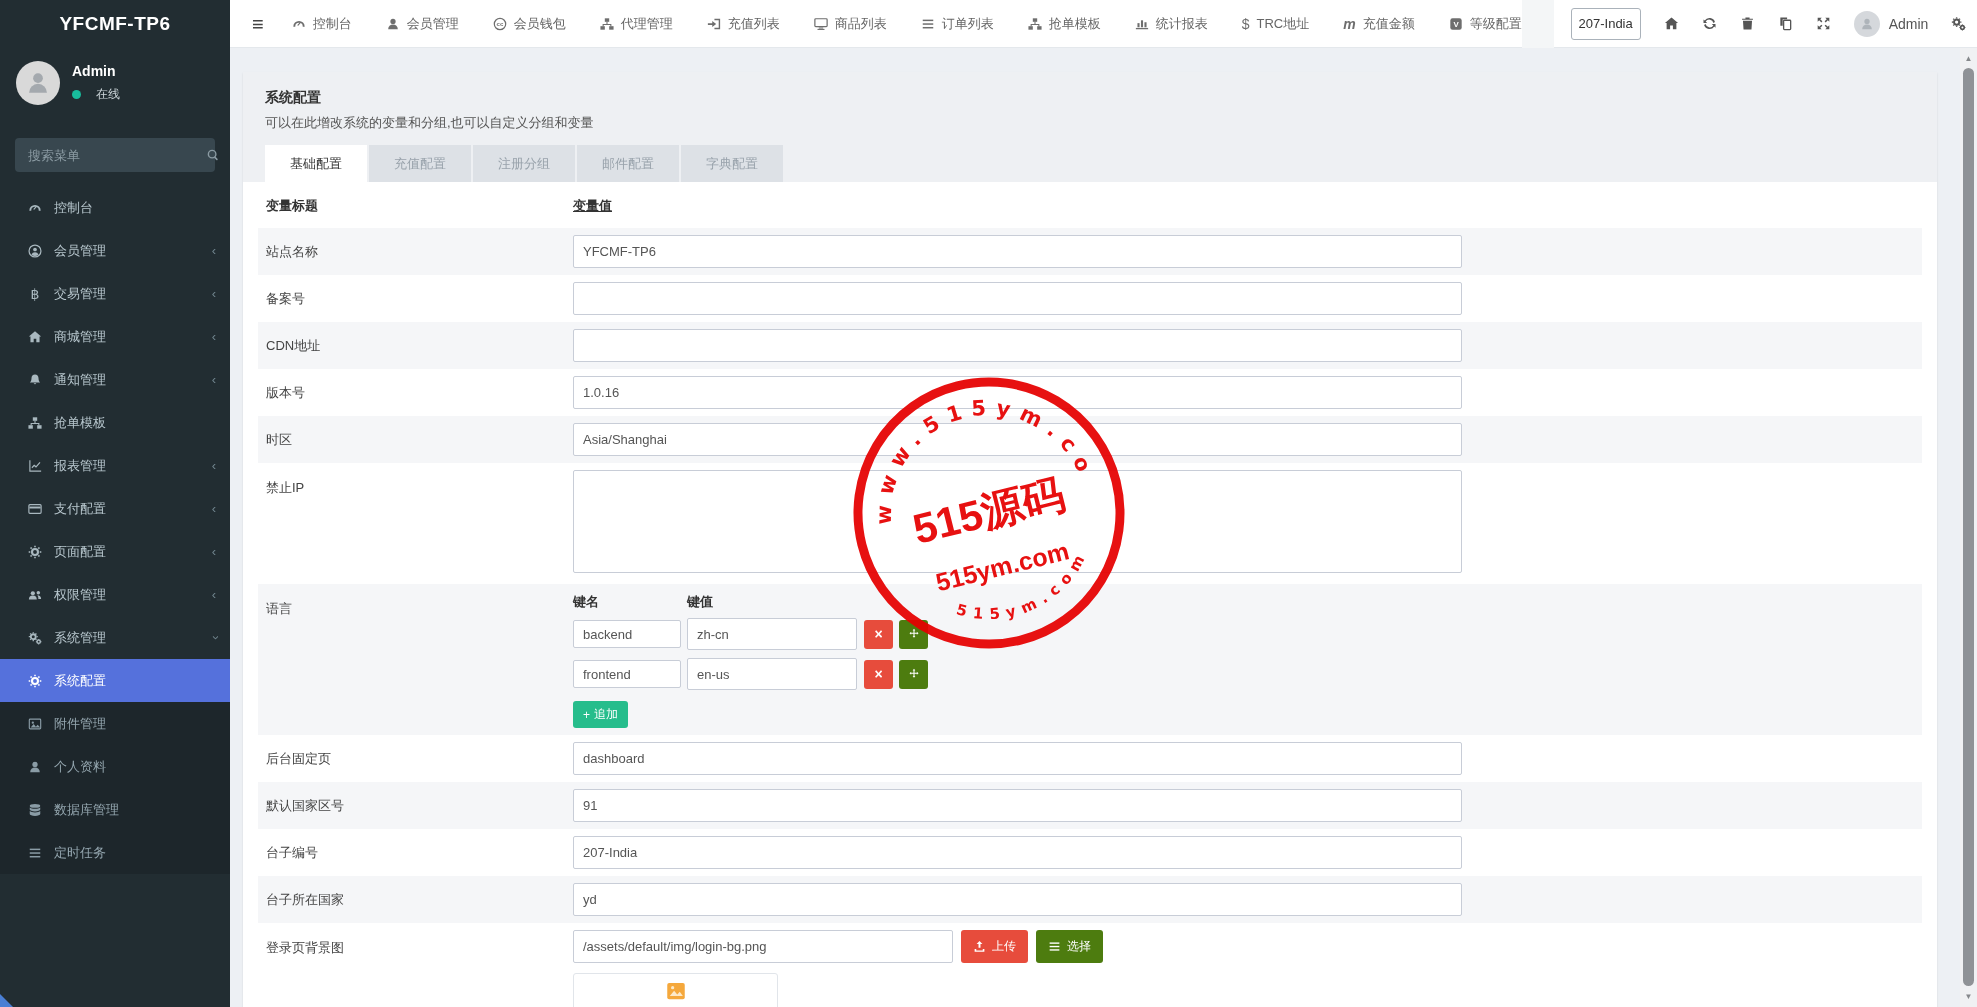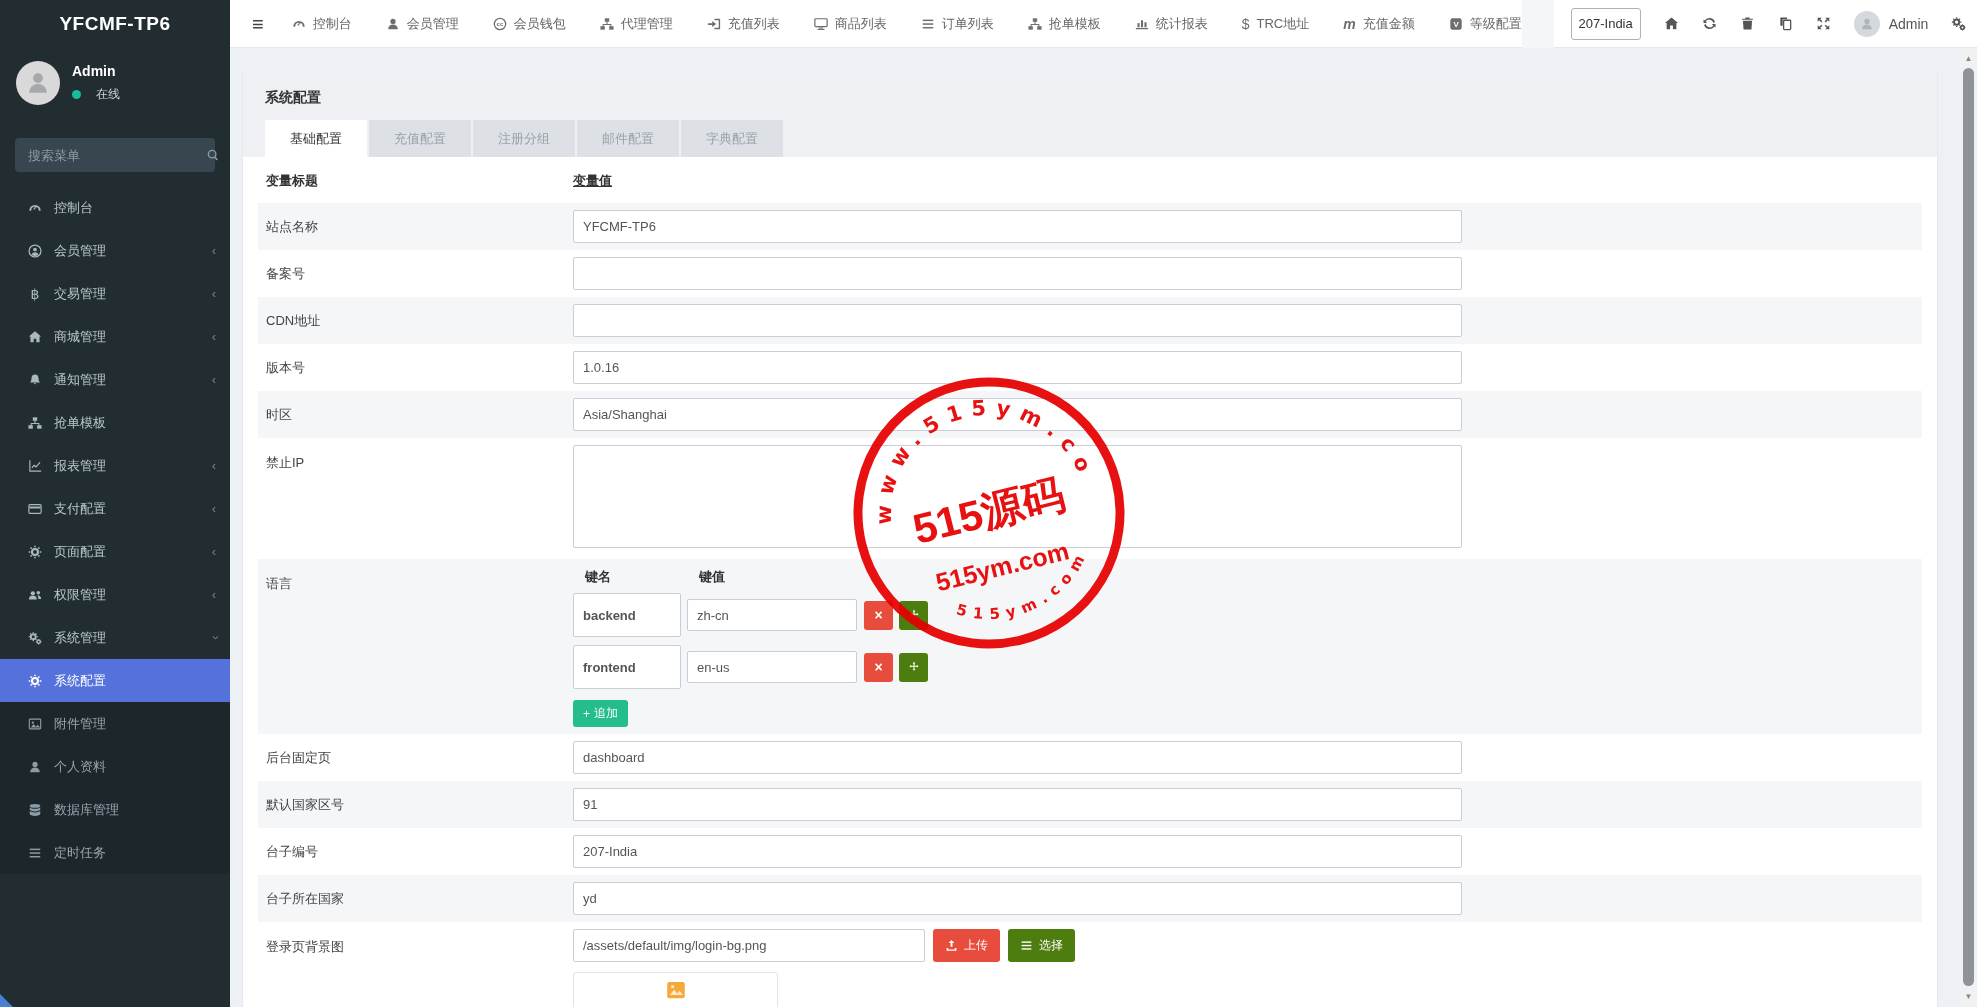--- a/index.html
+++ b/index.html
@@ -65,31 +65,31 @@
   .frow{display:flex;align-items:center;padding:7px 0;}
   .frow.striped{background:#f5f6f8;}
   .frow.tall{align-items:flex-start;}
   .frow.tall .flabel{padding-top:9px;}
   .flabel{width:315px;padding-left:8px;box-sizing:border-box;font-size:13px;color:#444;}
   .fvalue{flex:1;}
   .txt{border:1px solid #c8cdd7;border-radius:2px;background:#fff;font-size:13px;color:#555;padding:0 9px;height:33px;box-sizing:border-box;outline:none;font-family:inherit;}
   input.wide{width:889px;}
   textarea.wide{width:889px;height:103px;padding:6px 9px;resize:none;}
   .kv-head{display:flex;margin-bottom:7px;font-size:13px;font-weight:bold;color:#333;padding-top:2px;}
-  .kv-head .k{width:114px;margin-left:12px;}
+  .kv-head .k{width:114px;}
   .kv-row{display:flex;align-items:center;margin-bottom:8px;}
-  .kv-row .k{width:108px;margin-right:6px;height:44px;font-weight:bold;}
+  .kv-row .k{width:108px;margin-right:6px;height:28px;}
   .kv-row .v{width:170px;margin-right:7px;height:32px;}
   .btn-sq{width:29px;height:29px;border-radius:3px;display:flex;align-items:center;justify-content:center;color:#fff;margin-right:6px;cursor:pointer;font-size:14px;font-weight:bold;}
   .btn-sq .ic{width:12px;height:12px;}
   .red{background:#e74c3c;}
   .navy{background:#4d7c0f;}
   .btn-append{display:inline-flex;align-items:center;gap:4px;background:#26bd8c;color:#fff;font-size:12px;padding:0 10px;height:27px;border-radius:3px;margin-top:3px;cursor:pointer;}
   .file-line{display:flex;align-items:flex-start;}
-  .file-input{width:352px;}
+  .file-input{width:380px;}
   .btn{height:33px;display:inline-flex;align-items:center;gap:6px;color:#fff;font-size:12px;padding:0 12px;border-radius:3px;margin-left:8px;cursor:pointer;box-sizing:border-box;}
   .btn .ic{width:13px;height:13px;}
   .preview-box{margin-top:10px;width:205px;height:70px;border:1px solid #e1e5ea;border-radius:3px;background:#fff;display:flex;justify-content:center;align-items:flex-start;padding-top:7px;box-sizing:border-box;}
   .img-ph{width:20px;height:20px;}
 
   
   .stamp{position:absolute;left:839px;top:363px;width:300px;height:300px;z-index:40;pointer-events:none;opacity:.93;}
 
   
   .scrollbar{position:absolute;right:0;top:48px;width:17px;bottom:0;background:#f0f1f3;z-index:30;}
@@ -503,20 +503,21 @@
           </g>
         </svg>
       </span>
   </div>
 </div>
 
 <div class="page">
   <div class="card">
     <div class="card-head">
       <div class="card-title">系统配置</div>
+      <div class="card-desc">可以在此增改系统的变量和分组,也可以自定义分组和变量</div>
       <div class="tabs" id="tabs">
           <div class="tab active">基础配置</div>
           <div class="tab">充值配置</div>
           <div class="tab">注册分组</div>
           <div class="tab">邮件配置</div>
           <div class="tab">字典配置</div>
         </div>
     </div>
     <div class="card-body">
       <div class="form-head">

